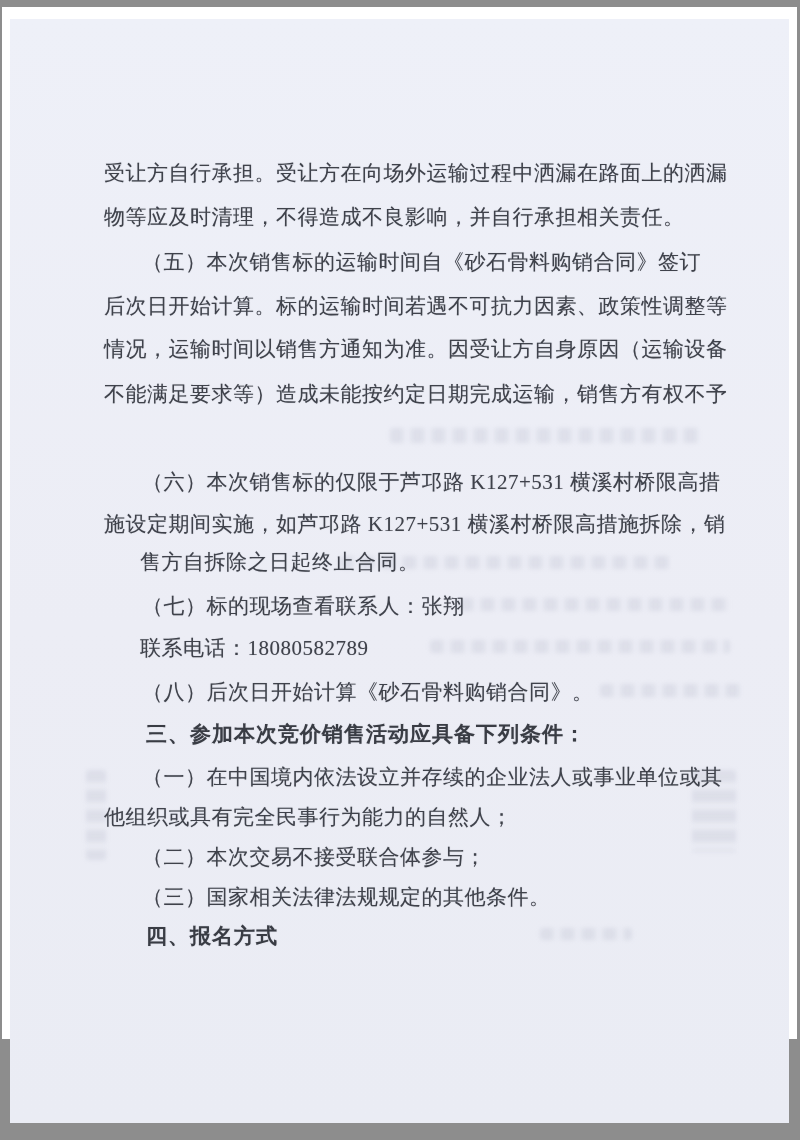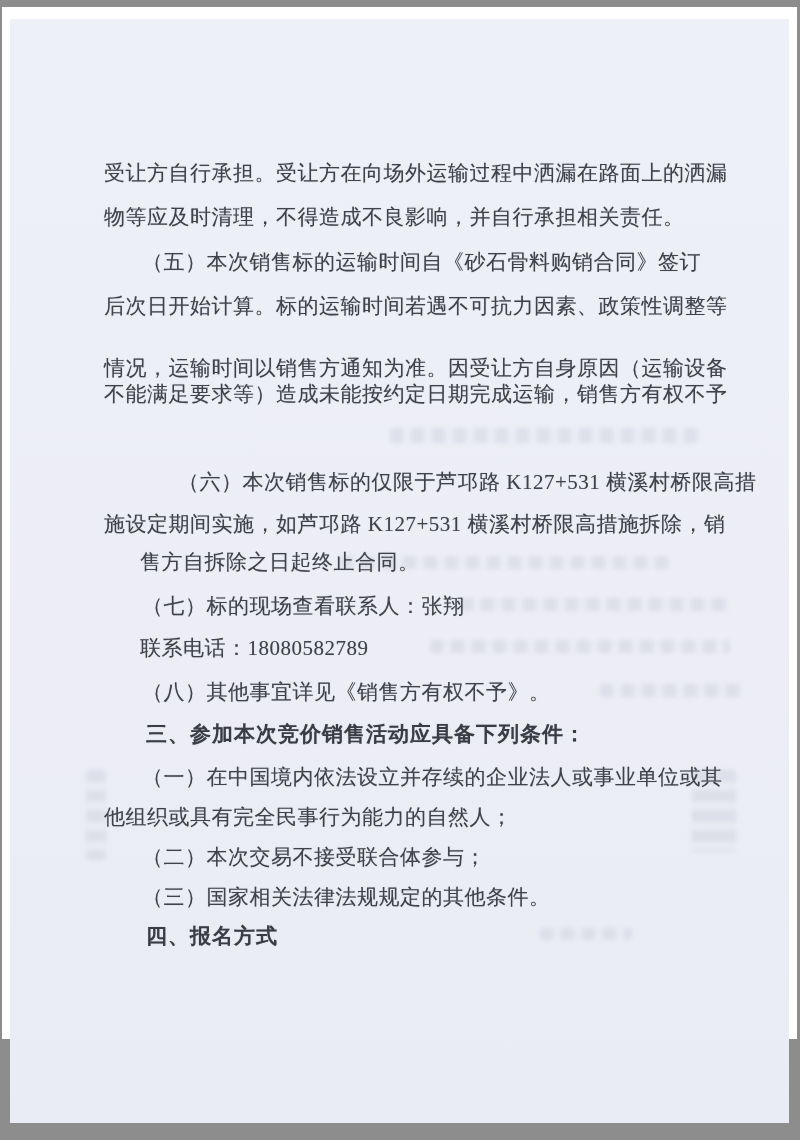--- a/index.html
+++ b/index.html
@@ -92,28 +92,28 @@
     <div class="smudge" style="left:590px; top:665px; width:140px; height:13px;"></div>
     <div class="smudge vertical" style="left:682px; top:751px; width:44px; height:82px;"></div>
     <div class="smudge vertical" style="left:76px; top:751px; width:20px; height:90px;"></div>
     <div class="smudge" style="left:530px; top:909px; width:92px; height:12px;"></div>
 
     <div class="text-layer" id="text-layer">
         <div class="doc-line" style="left: 94px; top: 139px;">受让方自行承担。受让方在向场外运输过程中洒漏在路面上的洒漏</div>
         <div class="doc-line" style="left: 94px; top: 183px;">物等应及时清理，不得造成不良影响，并自行承担相关责任。</div>
         <div class="doc-line" style="left: 132px; top: 228px;">（五）本次销售标的运输时间自《砂石骨料购销合同》签订</div>
         <div class="doc-line" style="left: 94px; top: 272px;">后次日开始计算。标的运输时间若遇不可抗力因素、政策性调整等</div>
-        <div class="doc-line" style="left: 94px; top: 334px; text-align: right;">情况，运输时间以销售方通知为准。因受让方自身原因（运输设备</div>
+        <div class="doc-line" style="left: 94px; top: 315px; text-align: right;">情况，运输时间以销售方通知为准。因受让方自身原因（运输设备</div>
         <div class="doc-line" style="left: 94px; top: 360px;">不能满足要求等）造成未能按约定日期完成运输，销售方有权不予</div>
-        <div class="doc-line" style="left: 132px; top: 448px; margin-left: 36px;">（六）本次销售标的仅限于芦邛路 K127+531 横溪村桥限高措</div>
+        <div class="doc-line" style="left: 132px; top: 448px;">（六）本次销售标的仅限于芦邛路 K127+531 横溪村桥限高措</div>
         <div class="doc-line" style="left: 94px; top: 490px;">施设定期间实施，如芦邛路 K127+531 横溪村桥限高措施拆除，销</div>
         <div class="doc-line" style="left: 94px; top: 528px; margin-left: 36px;">售方自拆除之日起终止合同。</div>
         <div class="doc-line" style="left: 132px; top: 572px;">（七）标的现场查看联系人：张翔</div>
         <div class="doc-line" style="left: 130px; top: 614px;">联系电话：18080582789</div>
-        <div class="doc-line" style="left: 132px; top: 658px;">（八）其他事宜详见《销售方有权不予》。</div>
+        <div class="doc-line" style="left: 132px; top: 658px;">（八）后次日开始计算《砂石骨料购销合同》。</div>
         <div class="doc-line bold" style="left: 136px; top: 700px;">三、参加本次竞价销售活动应具备下列条件：</div>
         <div class="doc-line" style="left: 132px; top: 743px;">（一）在中国境内依法设立并存续的企业法人或事业单位或其</div>
         <div class="doc-line" style="left: 94px; top: 783px;">他组织或具有完全民事行为能力的自然人；</div>
         <div class="doc-line" style="left: 132px; top: 823px;">（二）本次交易不接受联合体参与；</div>
         <div class="doc-line" style="left: 132px; top: 863px;">（三）国家相关法律法规规定的其他条件。</div>
         <div class="doc-line bold" style="left: 136px; top: 902px;">四、报名方式</div>
       </div>
 
   </div>
 </div>

